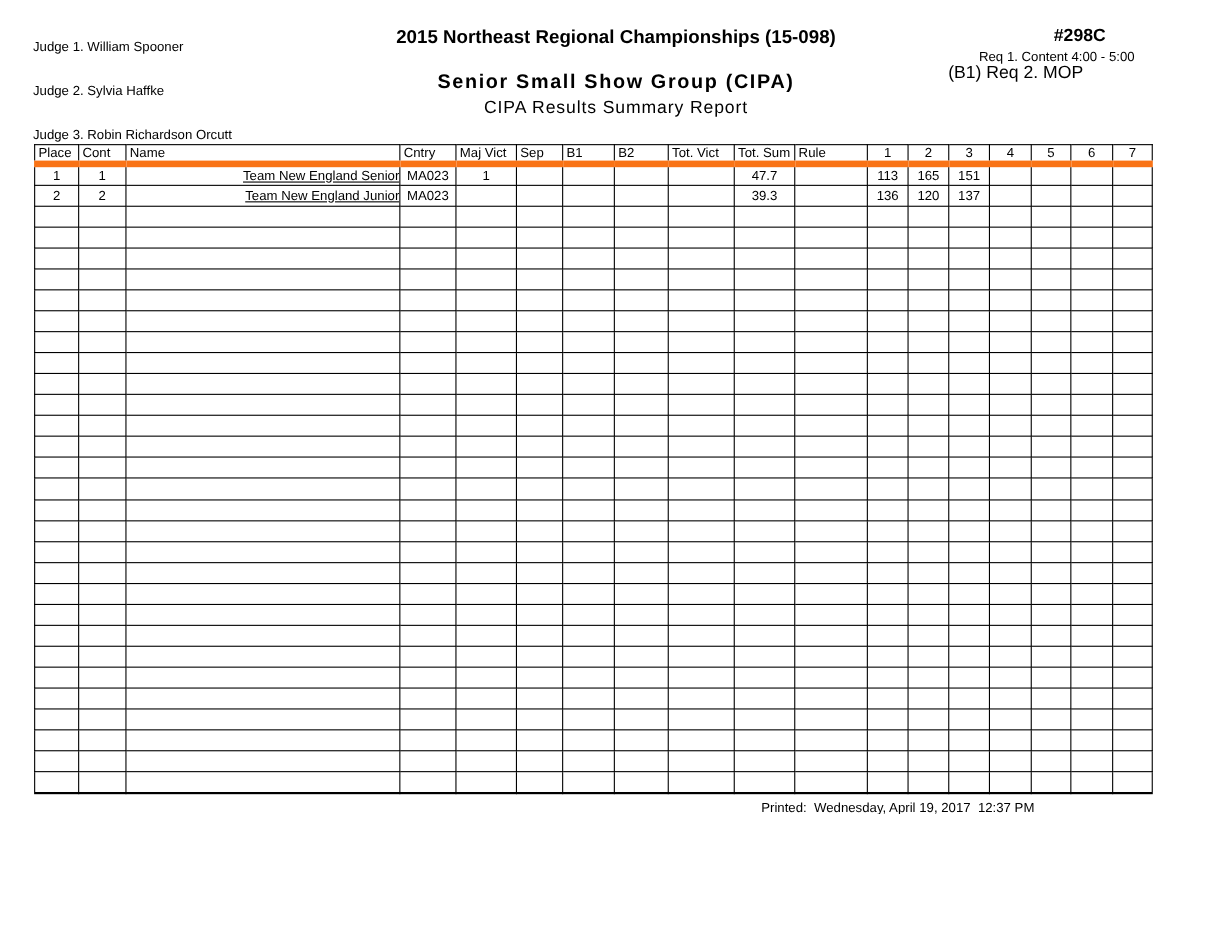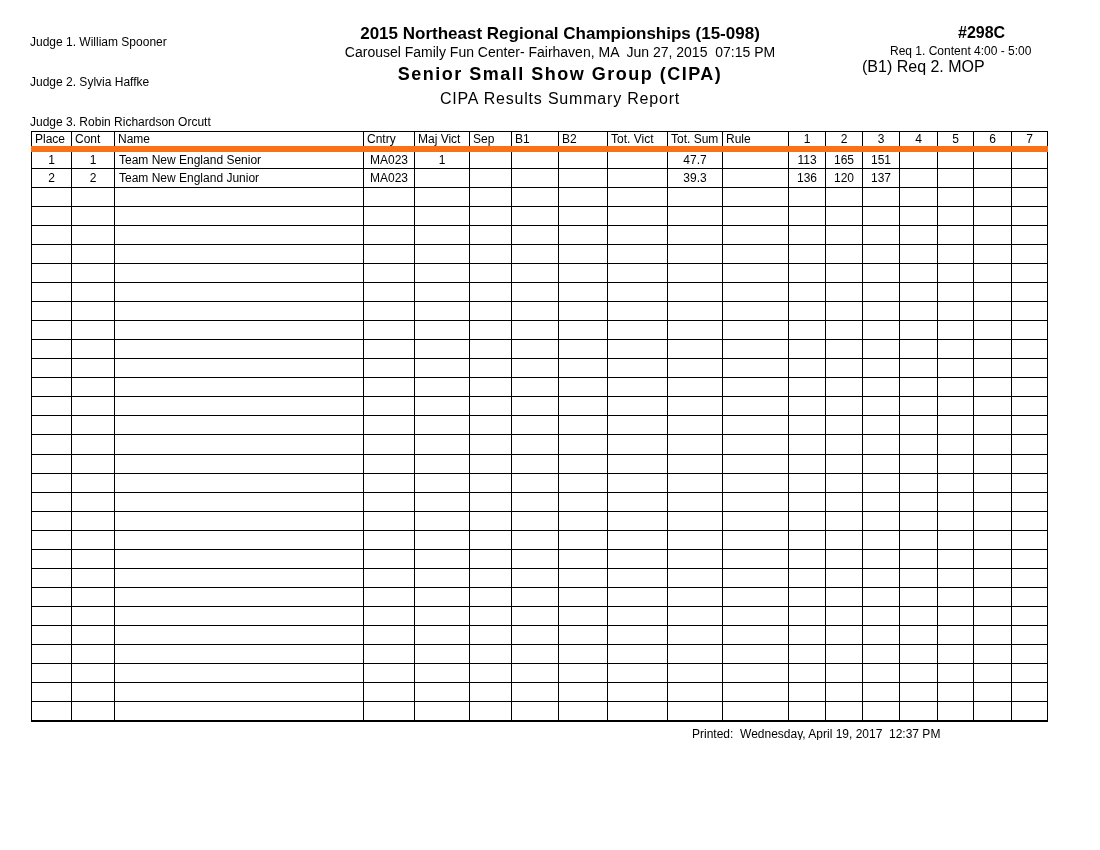--- a/index.html
+++ b/index.html
@@ -58,21 +58,21 @@
   }
   table.results thead th {
     height: 17px;
     font-weight: normal;
     text-align: left;
     padding-left: 3px;
     border-bottom: 6px solid #f97316;
   }
   table.results thead th.num { text-align: center; padding-left: 0; }
   table.results td { text-align: center; }
-  table.results td.left { text-align: left; padding-left: 4px; }
+  table.results td.left { text-align: right; padding-left: 4px; text-decoration: underline; }
 
   
   .printed {
     position: absolute;
     left: 692px;
     top: 727px;
     font-size: 12px;
     white-space: pre;
   }
 </style>
@@ -81,21 +81,20 @@
 
 <div class="page">
 
   <div class="judges">
     <div>Judge 1. William Spooner</div>
     <div>Judge 2. Sylvia Haffke</div>
     <div>Judge 3. Robin Richardson Orcutt</div>
   </div>
 
   <div class="title-line title-main">2015 Northeast Regional Championships (15-098)</div>
-  <div class="title-line title-venue">Carousel Family Fun Center- Fairhaven, MA  Jun 27, 2015  07:15 PM</div>
   <div class="title-line title-report">CIPA Results Summary Report</div>
   <div class="title-line title-event">Senior Small Show Group (CIPA)</div>
 
   <div class="event-number">#298C</div>
   <div class="event-req1">Req 1. Content 4:00 - 5:00</div>
   <div class="event-req2">(B1) Req 2. MOP</div>
 
   <table class="results">
     <colgroup>
       <col style="width:40px">

